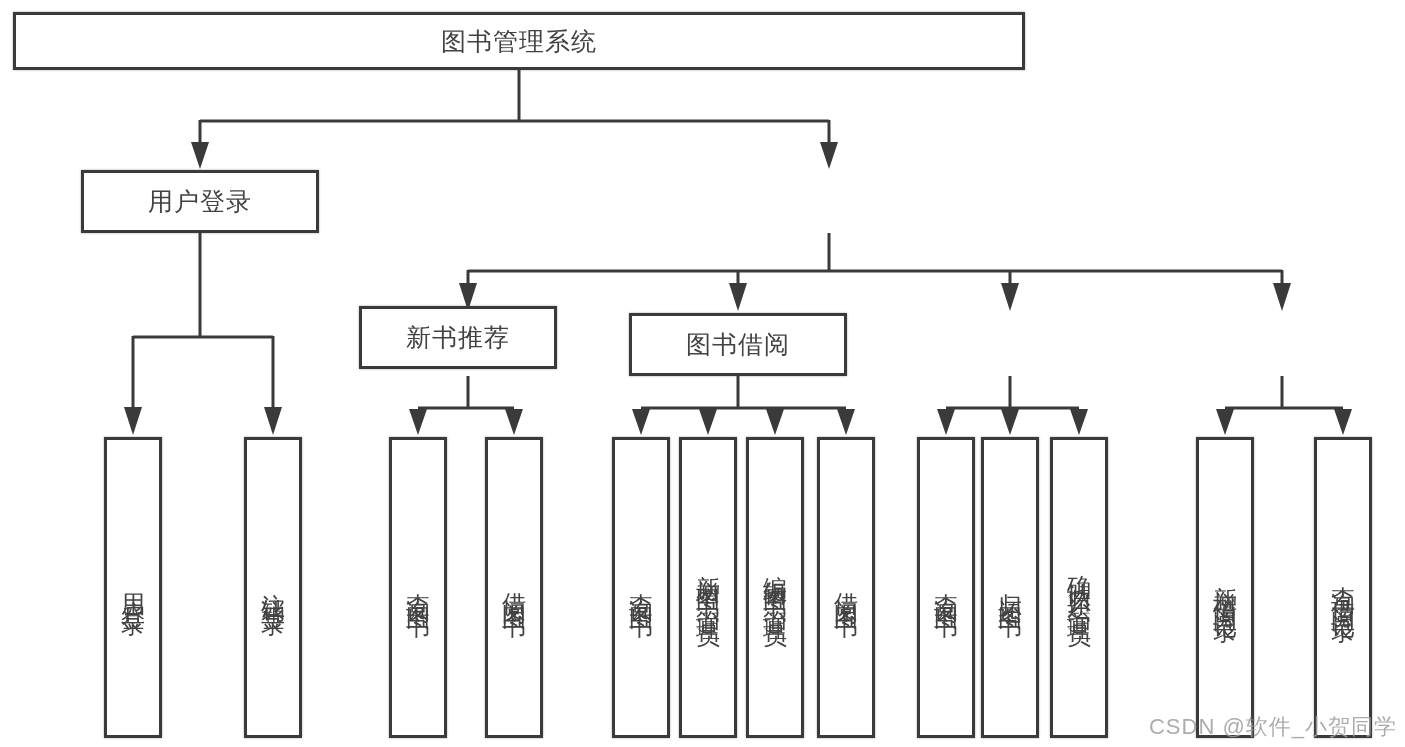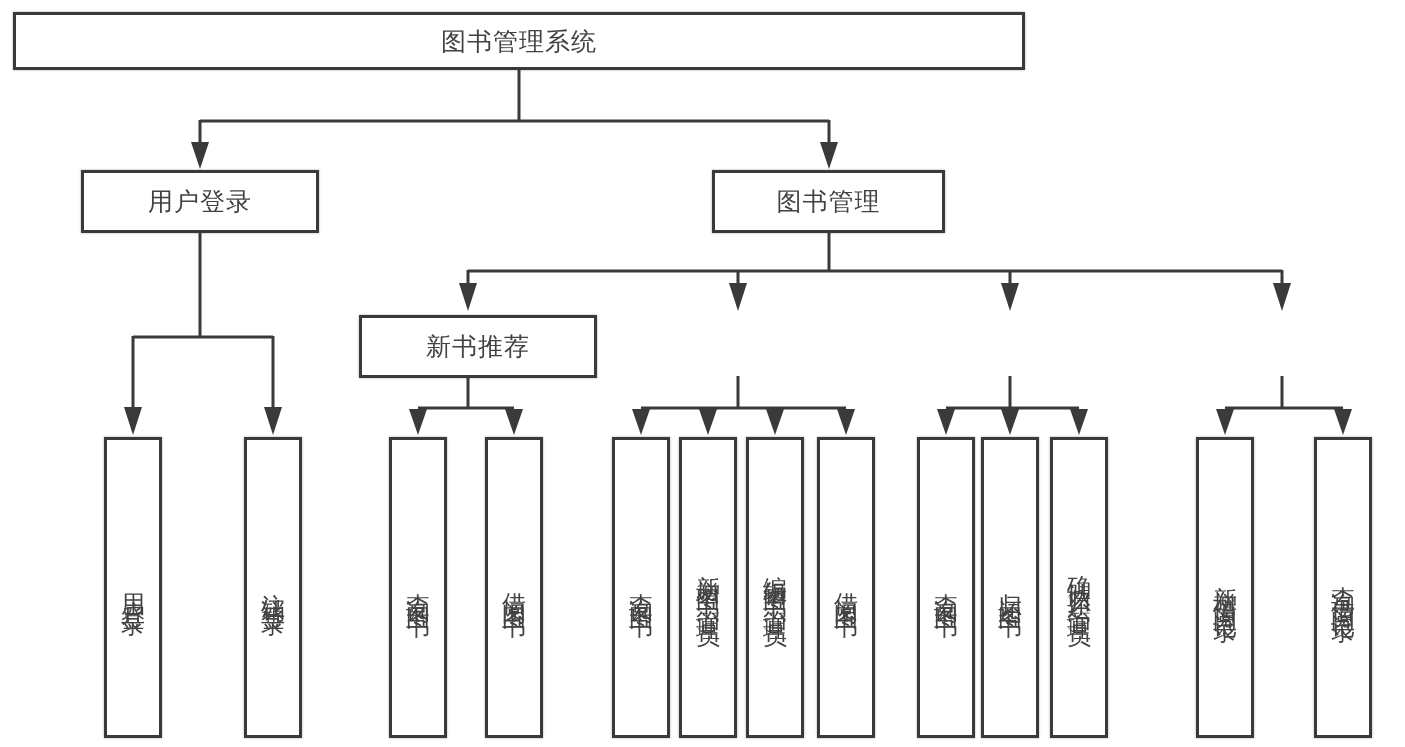--- a/index.html
+++ b/index.html
@@ -85,36 +85,37 @@
     <polygon points="1070,409 1088,409 1079,435"></polygon>
 
     <path d="M1282 376 V409 M1225 408 H1343"></path>
     <polygon points="1216,409 1234,409 1225,435"></polygon>
     <polygon points="1334,409 1352,409 1343,435"></polygon>
   </svg>
 
   <div class="box h-label" style="left:13px;top:12px;width:1012px;height:58px">图书管理系统</div>
 
   <div class="box h-label" style="left:81px;top:170px;width:238px;height:63px">用户登录</div>
-  <div class="box h-label" style="left:712px;top:170px;width:233px;height:63px">图书管理</div>
 
-  <div class="box h-label" style="left:359px;top:315px;width:238px;height:63px">新书推荐</div>
+  <div class="box h-label" style="left:359px;top:306px;width:198px;height:63px">新书推荐</div>
+  <div class="box h-label" style="left:629px;top:313px;width:218px;height:63px">图书借阅</div>
 
   <div class="box leaf" style="left:104px;top:437px;width:58px;height:301px">用户登录</div>
   <div class="box leaf" style="left:244px;top:437px;width:58px;height:301px">注销登录</div>
 
   <div class="box leaf" style="left:389px;top:437px;width:58px;height:301px">查询图书</div>
   <div class="box leaf" style="left:485px;top:437px;width:58px;height:301px">借阅图书</div>
 
   <div class="box leaf" style="left:612px;top:437px;width:58px;height:301px">查询图书</div>
   <div class="box leaf" style="left:679px;top:437px;width:58px;height:301px">新增图书（管理员）</div>
   <div class="box leaf" style="left:746px;top:437px;width:58px;height:301px">编辑图书（管理员）</div>
   <div class="box leaf" style="left:817px;top:437px;width:58px;height:301px">借阅图书</div>
 
   <div class="box leaf" style="left:917px;top:437px;width:58px;height:301px">查询图书</div>
   <div class="box leaf" style="left:981px;top:437px;width:58px;height:301px">归还图书</div>
   <div class="box leaf" style="left:1050px;top:437px;width:58px;height:301px">确认归还（管理员）</div>
 
   <div class="box leaf" style="left:1196px;top:437px;width:58px;height:301px">新增借阅记录</div>
   <div class="box leaf" style="left:1314px;top:437px;width:58px;height:301px">查询借阅记录</div>
 
+  <div class="watermark">CSDN @软件_小贺同学</div>
 
 </div>
 
 </body></html>

